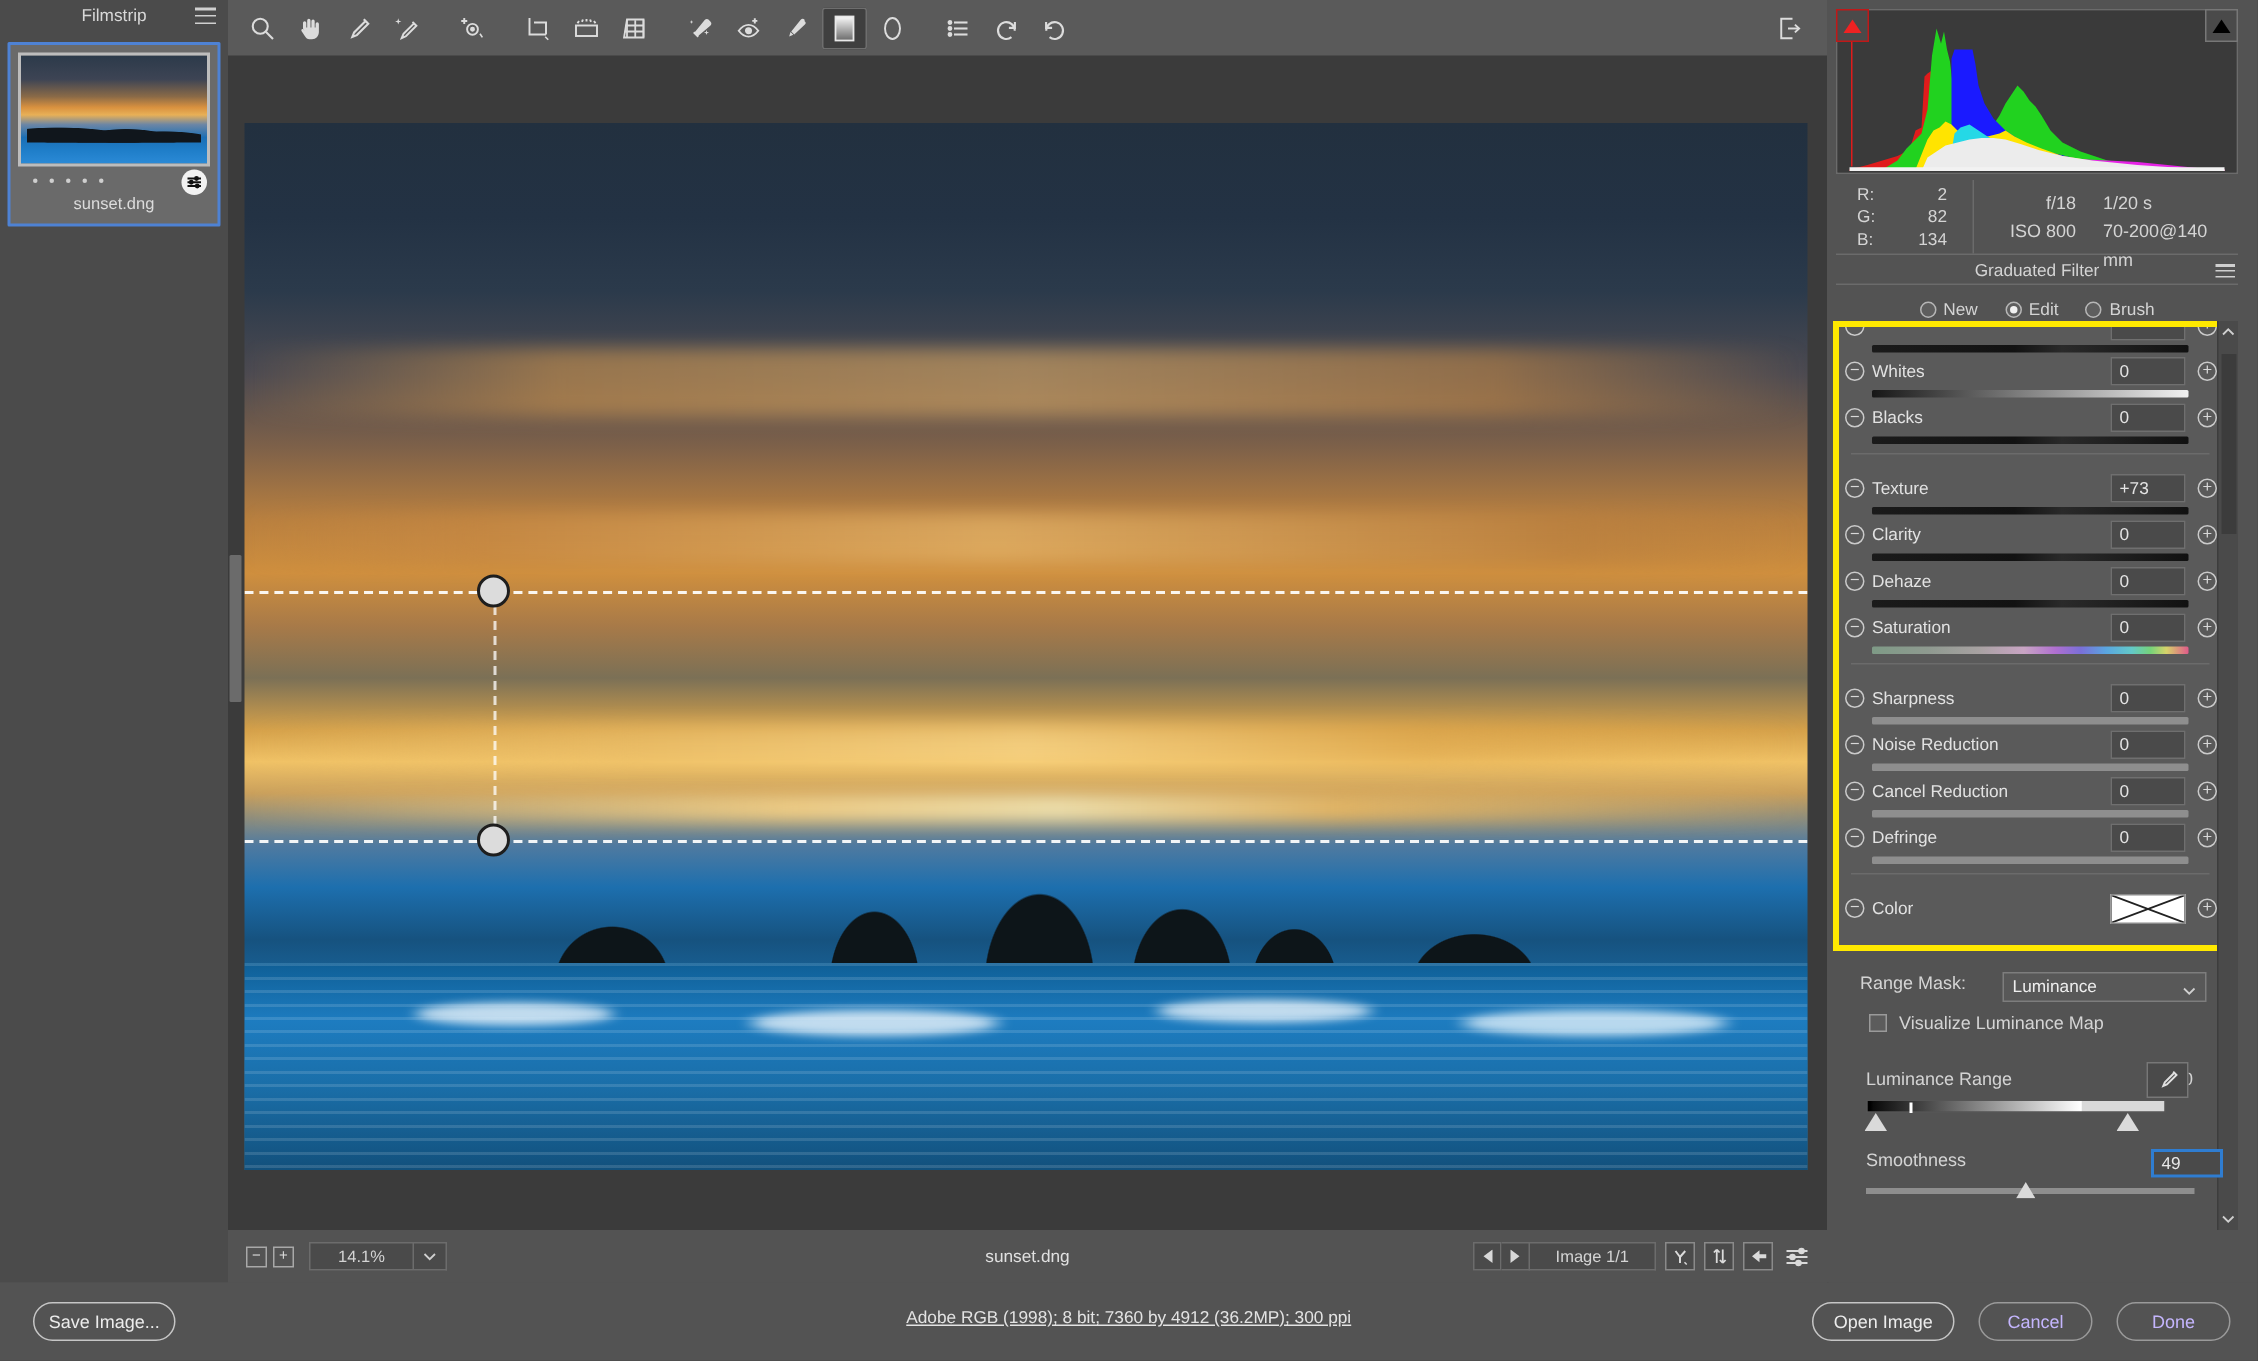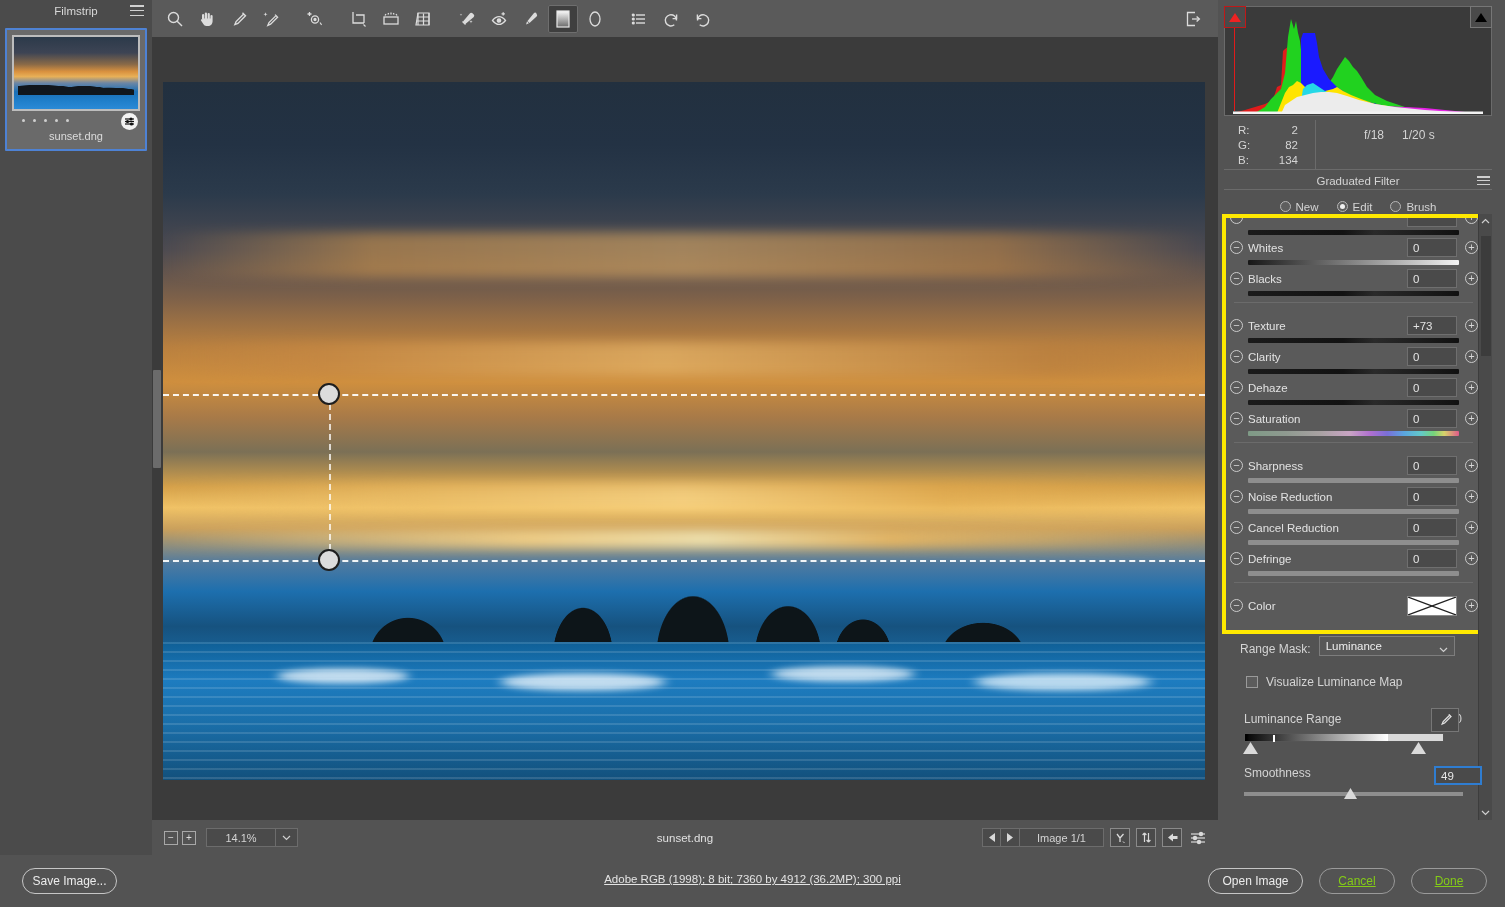--- a/index.html
+++ b/index.html
@@ -250,21 +250,21 @@
   }
   #panel-scroll {
     position:absolute; left:1478px; top:214px; width:14px; height:606px; background:#4a4a4a;
     border-left:1px solid #3d3d3d;
   }
   #panel-scroll .arrow { height:14px; display:flex; align-items:center; justify-content:center; }
   #panel-scroll .thumbbar { position:absolute; left:2px; top:22px; width:10px; height:120px; background:#3c3c3c; }
 
   
   #rangemask { position:absolute; left:1222px; top:634px; width:263px; height:180px; }
-  #rm-row { position:absolute; left:18px; top:2px; display:flex; align-items:flex-end; gap:8px; }
+  #rm-row { position:absolute; left:18px; top:14px; display:flex; align-items:flex-start; gap:24px; }
   #rm-select {
     width:136px; height:20px; background:#585858; border:1px solid #7d7d7d; position:relative;
     display:flex; align-items:center; padding-left:6px; font-size:11.5px; color:#eee;
   }
   #rm-select .caret { position:absolute; right:6px; top:6px; }
   .checkbox { width:12px; height:12px; border:1px solid #9a9a9a; background:#5c5c5c; display:inline-flex; align-items:center; justify-content:center;}
   #lum-track {
     position:absolute; left:22px; width:200px; height:9px;
     background:linear-gradient(90deg,#000 0%,#000 1%,#0a0a0a 2%,#fff 72%,#d9d9d9 72.2%,#d9d9d9 100%);
     border:1px solid #555;
@@ -290,21 +290,21 @@
   }
   #mask-swatch { width:26px; height:17px; background:#fc0000; border:1px solid #2a2a2a; }
   #right-divider { position:absolute; left:1218px; top:0; width:1px; height:855px; background:#3d3d3d; }
 
   
   #footer { position:absolute; left:0; top:855px; width:1505px; height:52px; background:#535353; }
   .pill {
     height:26px; border:1px solid #c6c6c6; border-radius:13px; color:#ececec;
     display:flex; align-items:center; justify-content:center; font-size:12px; background:#535353;
   }
-  .pill.dim { border-color:#9a9a9a; color:#84cc16;text-decoration:underline; }
+  .pill.dim { border-color:#9a9a9a; color:#c4b5fd; }
   #footer-info {
     position:absolute; left:0; right:0; top:18px; text-align:center; font-size:11.5px;
     color:#e3e3e3; text-decoration:underline;
   }
   #footer-right { position:absolute; right:18px; top:13px; display:flex; gap:16px; }
 </style>
 </head>
 <body>
 
 <div id="app">
@@ -582,20 +582,24 @@
         <div class="rgb-row">
             <span class="k">B:</span>
             <span class="v">134</span>
           </div>
       </div>
       <div id="exif-block">
         <div class="exif-row">
             <span>f/18</span>
             <span style="width:84px;text-align:left;">1/20 s</span>
           </div>
+        <div class="exif-row">
+            <span>ISO 800</span>
+            <span style="width:84px;text-align:left;">70-200@140 mm</span>
+          </div>
       </div>
     </div>
 
     <div id="panel-title">
       <span>Graduated Filter</span>
       <span id="panel-title-menu">
           <i></i>
           <i></i>
           <i></i>
         </span>

